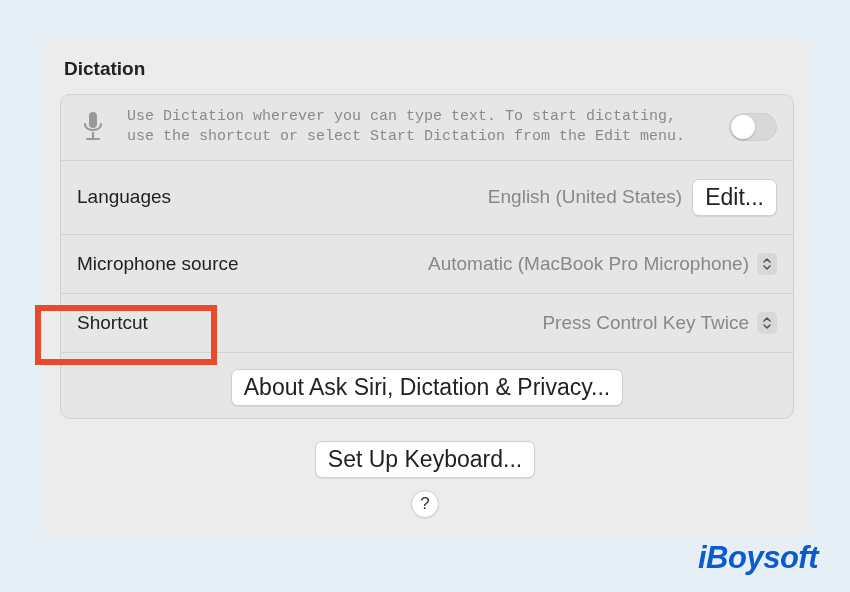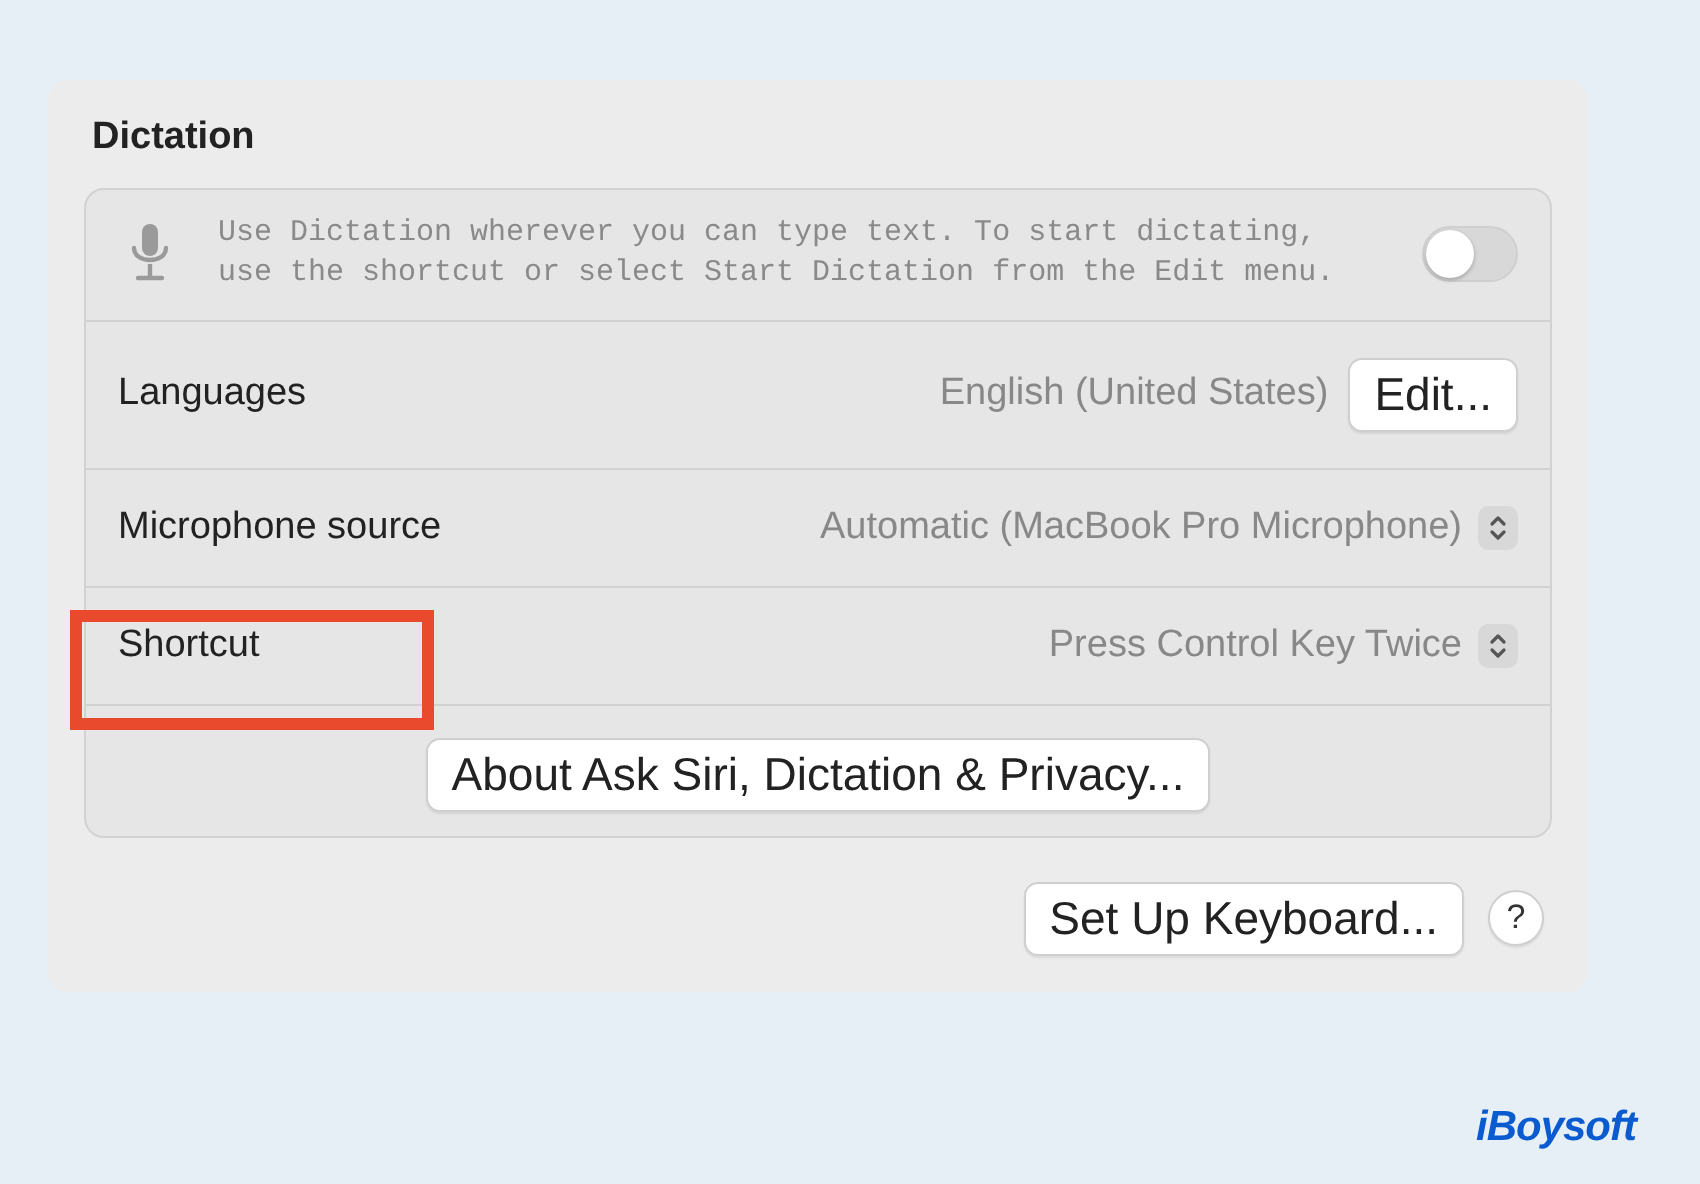--- a/index.html
+++ b/index.html
@@ -5,21 +5,21 @@
   * { box-sizing: border-box; margin: 0; padding: 0; }
   body {
     width: 850px;
     height: 592px;
     background: #e7eff6;
     font-family: -apple-system, BlinkMacSystemFont, "Helvetica Neue", Arial, sans-serif;
     position: relative;
   }
   .panel {
     position: absolute;
-    left: 24px;
+    left: 42px;
     top: 40px;
     width: 770px;
     background: #ececec;
     border-radius: 10px;
     padding: 18px 18px 18px 18px;
   }
   .section-title {
     font-size: 19px;
     font-weight: 700;
     color: #222;
@@ -138,40 +138,41 @@
     justify-content: center;
     padding: 16px 16px 12px 16px;
   }
   .footer-row {
     display: flex;
     justify-content: flex-end;
     align-items: center;
     gap: 12px;
     margin-top: 22px;
     padding-right: 4px;
+    flex-direction: column;
   }
   .help-btn {
     width: 28px;
     height: 28px;
     border-radius: 50%;
     background: #fff;
     border: 1px solid #cfcfcf;
     box-shadow: 0 1px 1px rgba(0,0,0,0.08);
     display: flex;
     align-items: center;
     justify-content: center;
     font-size: 17px;
     color: #333;
     cursor: pointer;
   }
   .watermark {
     position: absolute;
     right: 32px;
     bottom: 16px;
-    font-size: 21px;
+    font-size: 31px;
     font-weight: 700;
     font-style: italic;
     color: #0a5bd0;
     font-family: Arial, sans-serif;
     letter-spacing: -0.5px;
   }
 </style>
 </head>
 <body>
 

